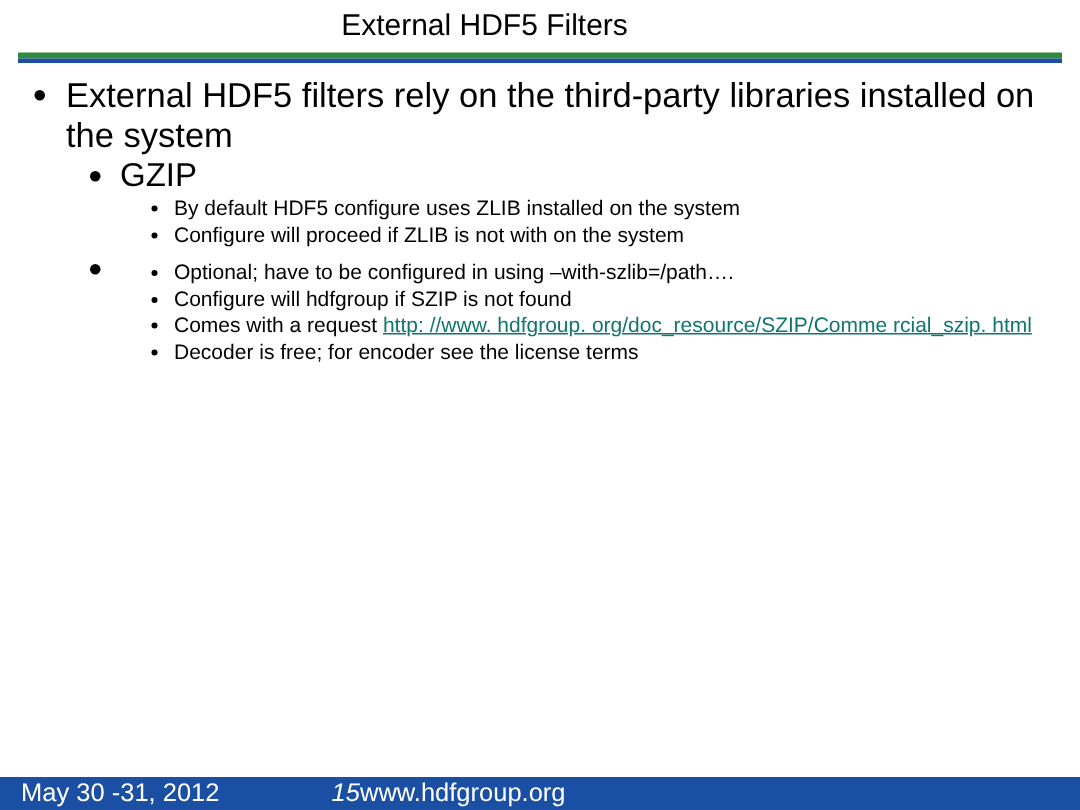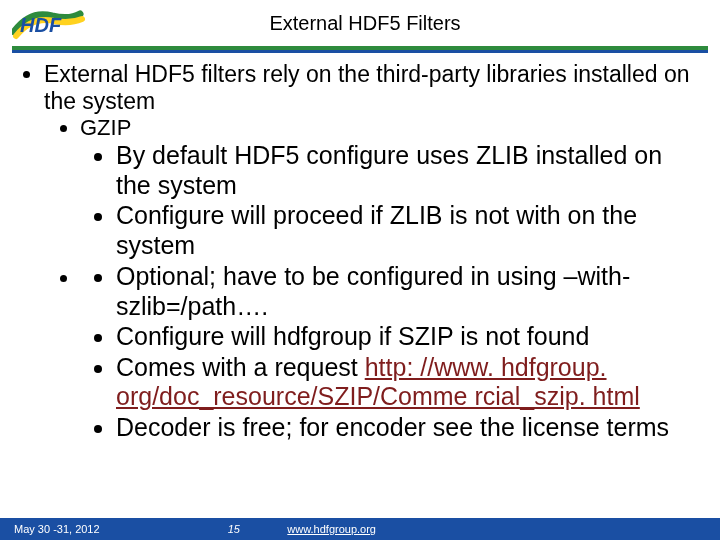--- a/index.html
+++ b/index.html
@@ -11,40 +11,33 @@
   .sep { margin: 6px 12px 0 12px; }
   .sep-green { height: 4px; background: #2e8b3d; }
   .sep-blue { height: 3px; background: #1a4fa3; }
   .body { padding: 8px 20px 0 20px; font-size: 20px; line-height: 1.18; }
   ul { list-style: disc; padding-left: 24px; }
   ul ul { padding-left: 36px; }
   ul ul ul { padding-left: 36px; }
   li { margin-bottom: 2px; }
   .lvl1 > li { font-size: 23px; margin-bottom: 4px; }
   .lvl2 > li { font-size: 22px; margin-bottom: 2px; }
-  .lvl3 > li { font-size: 25px; margin-bottom: 1px; }
-  a.link { color: #7f1d1d; }
-  .footer { position: absolute; left: 0; bottom: 0; width: 100%; height: 22px; background: #1a4fa3; color: #fff; font-size: 11px; display: flex; align-items: center; }
+  .lvl3 > li { font-size: 14px; margin-bottom: 1px; }
+  a.link { color: #0f766e; }
+  .footer { position: absolute; left: 0; bottom: 0; width: 100%; height: 22px; background: #1a4fa3; color: #fff; font-size: 17px; display: flex; align-items: center; }
   .footer .date { flex: 0 0 200px; padding-left: 14px; }
   .footer .ftitle { flex: 1; text-align: center; }
   .footer .page { flex: 0 0 40px; text-align: right; font-style: italic; }
-  .footer .url { flex: 0 0 150px; text-align: right; padding-right: 14px; text-decoration: underline; }
+  .footer .url { flex: 0 0 150px; text-align: right; padding-right: 14px; }
 </style>
 </head>
 <body>
 
 <div class="slide">
   <div class="header">
-    <div class="logo">
-      <svg viewBox="0 0 74 34" width="74" height="34">
-        <path d="M2 26 Q 18 4 40 10 Q 58 14 68 8" stroke="#2e8b3d" stroke-width="7" fill="none" stroke-linecap="round"></path>
-        <path d="M4 30 Q 20 10 42 15 Q 58 18 70 13" stroke="#ffd21f" stroke-width="6" fill="none" stroke-linecap="round"></path>
-        <text x="8" y="26" font-family="Arial" font-size="20" font-weight="900" fill="#1a4fa3" font-style="italic">HDF</text>
-      </svg>
-    </div>
     <div class="title">External HDF5 Filters</div>
   </div>
   <div class="sep">
     <div class="sep-green"></div>
     <div class="sep-blue"></div>
   </div>
   <div class="body">
     <ul class="lvl1">
       <li>
         <span>External HDF5 filters rely on the third-party libraries installed on the system</span>

